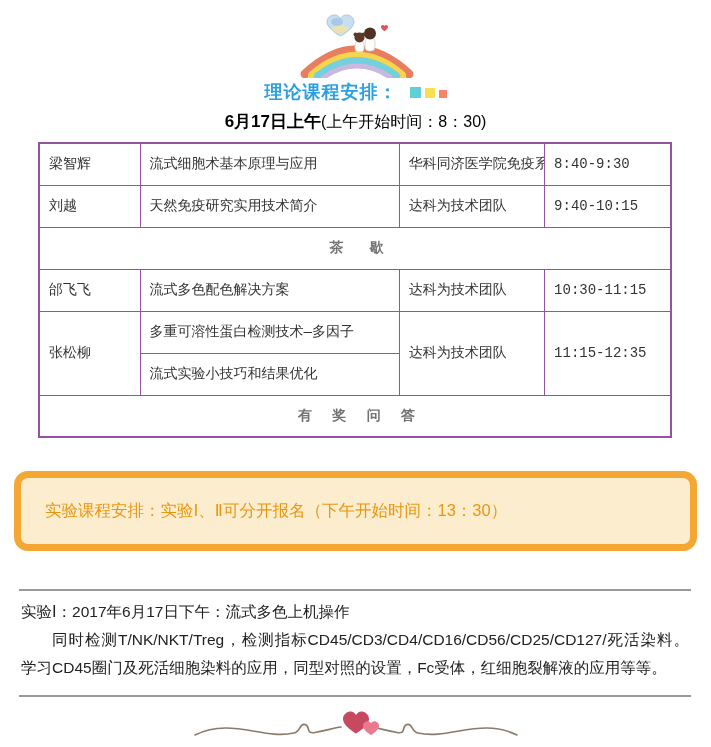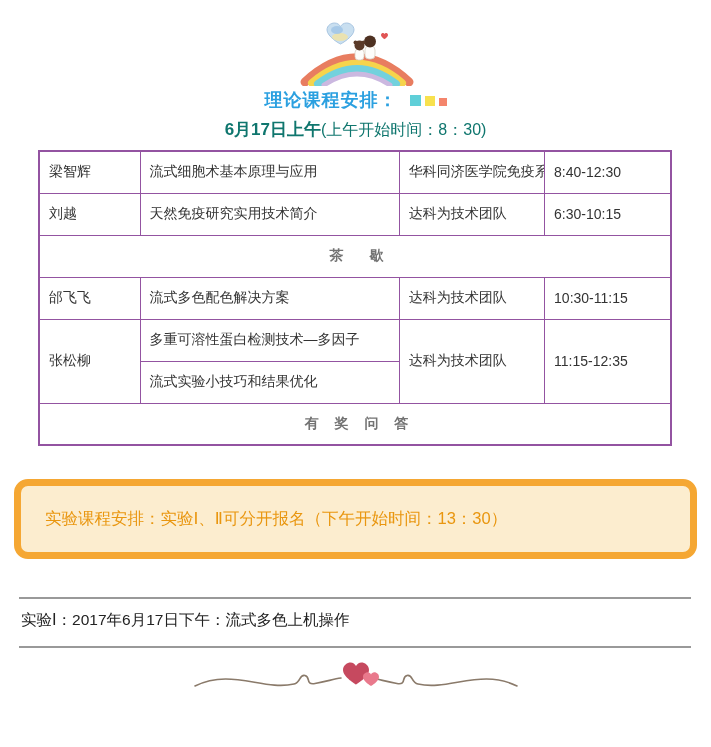--- a/index.html
+++ b/index.html
@@ -6,47 +6,48 @@
   body {
     width: 711px; height: 747px;
     background: #ffffff;
     font-family: "Liberation Sans", "DejaVu Sans", sans-serif;
     color: #333333;
     overflow: hidden;
   }
   .page { width: 711px; height: 747px; position: relative; }
 
   
-  .header { text-align: center; padding-top: 20px; }
+  .header { text-align: center; padding-top: 12px; }
   .rainbow-wrap { height: 66px; }
   .title-line { margin-top: 2px; font-size: 18px; font-weight: bold; color: #2BA0E0; letter-spacing: 1px; }
   .squares { display: inline-block; margin-left: 8px; }
   .sq { display: inline-block; vertical-align: baseline; margin-left: 4px; }
   .sq1 { width: 11px; height: 11px; background: #5FCFD8; }
   .sq2 { width: 10px; height: 10px; background: #F8E14E; }
   .sq3 { width: 8px;  height: 8px;  background: #F4856C; }
-  .date-line { margin-top: 6px; font-size: 16px; color: #0f766e; }
+  .date-line { margin-top: 6px; font-size: 16px; color: #000000; }
   .date-bold { font-weight: bold; font-size: 17px; }
 
   
   table.schedule {
     border-collapse: collapse;
     margin: 9px 38px 0 38px;
     width: 634px;
     table-layout: fixed;
     font-size: 14px;
     color: #333;
   }
   table.schedule td {
     border: 1px solid #9353A1;
     height: 42px;
     vertical-align: middle;
     padding-left: 9px;
     overflow: hidden;
     white-space: nowrap;
+    font-family: Liberation Mono, monospace;
   }
   table.schedule { border: 2px solid #9353A1; }
   td.center-row {
     text-align: center;
     font-weight: bold;
     padding-left: 0;
     letter-spacing: 6px;
     color: #737373;
   }
 
@@ -122,27 +123,27 @@
       <col style="width:16%">
         <col style="width:41%">
         <col style="width:23%">
         <col style="width:20%">
     </colgroup>
     <tbody>
       <tr>
         <td>梁智辉</td>
         <td>流式细胞术基本原理与应用</td>
         <td>华科同济医学院免疫系</td>
-        <td>8:40-12:30</td>
+        <td>8:40-9:30</td>
       </tr>
       <tr>
         <td>刘越</td>
         <td>天然免疫研究实用技术简介</td>
         <td>达科为技术团队</td>
-        <td>6:30-10:15</td>
+        <td>9:40-10:15</td>
       </tr>
       <tr>
         <td colspan="4" class="center-row">茶　歇</td>
       </tr>
       <tr>
         <td>邰飞飞</td>
         <td>流式多色配色解决方案</td>
         <td>达科为技术团队</td>
         <td>10:30-11:15</td>
       </tr>
@@ -160,20 +161,21 @@
       </tr>
     </tbody>
   </table>
 
   <div class="banner">
     <span>实验课程安排：实验Ⅰ、Ⅱ可分开报名（下午开始时间：13：30）</span>
   </div>
 
   <div class="lab-section">
     <p class="lab-line1">实验Ⅰ：2017年6月17日下午：流式多色上机操作</p>
+    <p class="lab-line2">同时检测T/NK/NKT/Treg，检测指标CD45/CD3/CD4/CD16/CD56/CD25/CD127/死活染料。学习CD45圈门及死活细胞染料的应用，同型对照的设置，Fc受体，红细胞裂解液的应用等等。</p>
   </div>
 
   <div class="divider-wrap">
     <svg width="330" height="42" viewBox="0 0 330 42">
       <path d="M4 30 C40 12 72 35 103 28 C110 26.5 108 18 114 19.5 C120 21 114 29 124 27.5 C136 25.5 142 23 150 22" fill="none" stroke="#8A7A6A" stroke-width="1.6" stroke-linecap="round"></path>
       <path d="M180 22 C188 23 194 25.5 206 27.5 C216 29 210 21 216 19.5 C222 18 220 26.5 227 28 C258 35 290 12 326 30" fill="none" stroke="#8A7A6A" stroke-width="1.6" stroke-linecap="round"></path>
 
       <path d="M152 14 C152 9 156.5 6.5 159.5 6.5 C162 6.5 164 8.2 165 10 C166 8.2 168 6.5 170.5 6.5 C173.5 6.5 178 9 178 14 C178 21 165 28.5 165 28.5 C165 28.5 152 21 152 14 Z" fill="#C6495F"></path>
 
       <path d="M172 21 C172 17.8 174.8 16.3 176.7 16.3 C178.2 16.3 179.4 17.3 180 18.4 C180.6 17.3 181.8 16.3 183.3 16.3 C185.2 16.3 188 17.8 188 21 C188 25.4 180 30 180 30 C180 30 172 25.4 172 21 Z" fill="#E9798C"></path>

